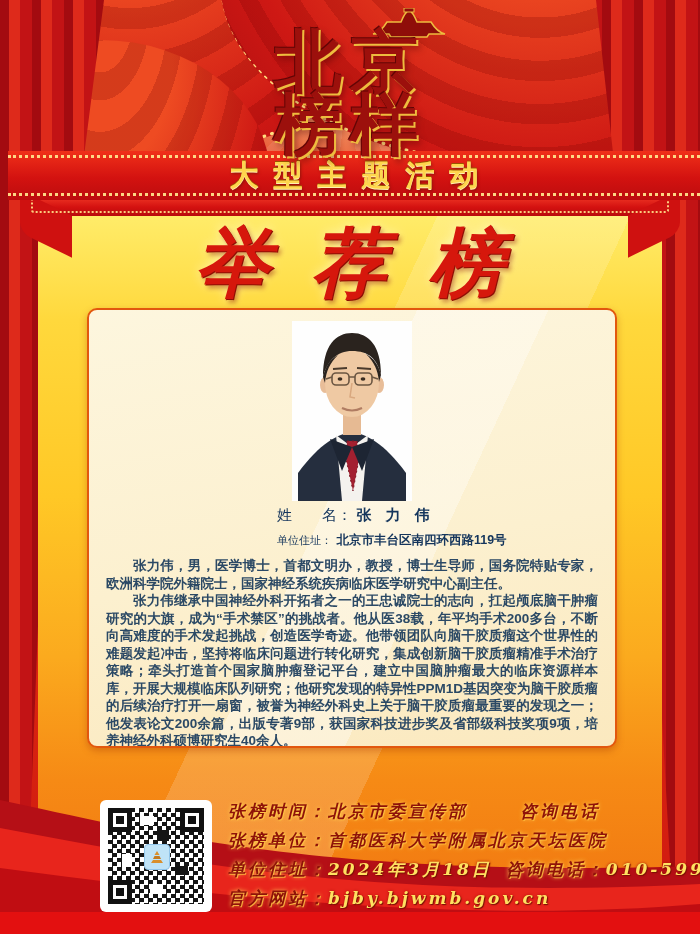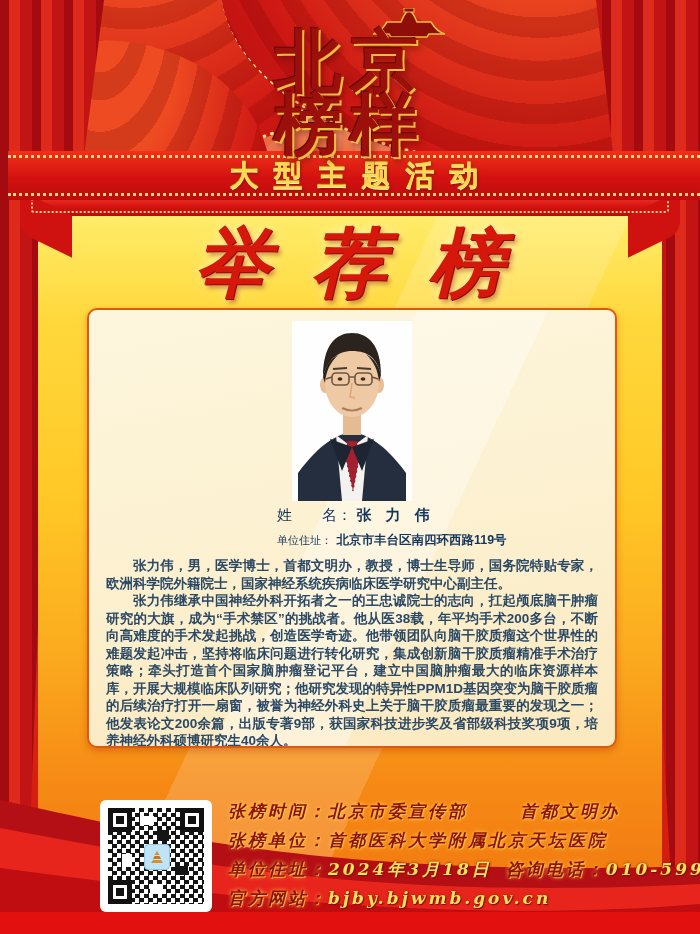--- a/index.html
+++ b/index.html
@@ -192,21 +192,21 @@
       <svg width="16" height="16" viewBox="0 0 16 16">
         <path d="M2 14 L14 14 L12 11 L4 11 Z" fill="#d98f2b"></path>
         <path d="M4 10 L12 10 L10.5 7 L5.5 7 Z" fill="#c47a1f"></path>
         <path d="M5.5 6 L10.5 6 L8 2 Z" fill="#d98f2b"></path>
       </svg>
     </div>
   </div>
 
   <div class="flines">
     <div class="row">
-      <span class="rl">张榜时间：</span><span class="rl">北京市委宣传部</span><span class="gap"></span><span class="rl">首都文明办</span>
+      <span class="rl">张榜时间：</span><span class="rl">北京市委宣传部</span><span class="gap"></span><span class="rl">咨询电话</span>
     </div>
     <div class="row">
       <span class="rl">张榜单位：</span><span class="rl">首都医科大学附属北京天坛医院</span>
     </div>
     <div class="row">
       <span class="rl">单位住址：</span><span class="gv">2024年3月18日</span><span class="gap2"></span><span class="rl">咨询电话：</span><span class="gv">010-59978060</span>
     </div>
     <div class="row">
       <span class="rl">官方网站：</span><span class="gv">bjby.bjwmb.gov.cn</span>
     </div>

